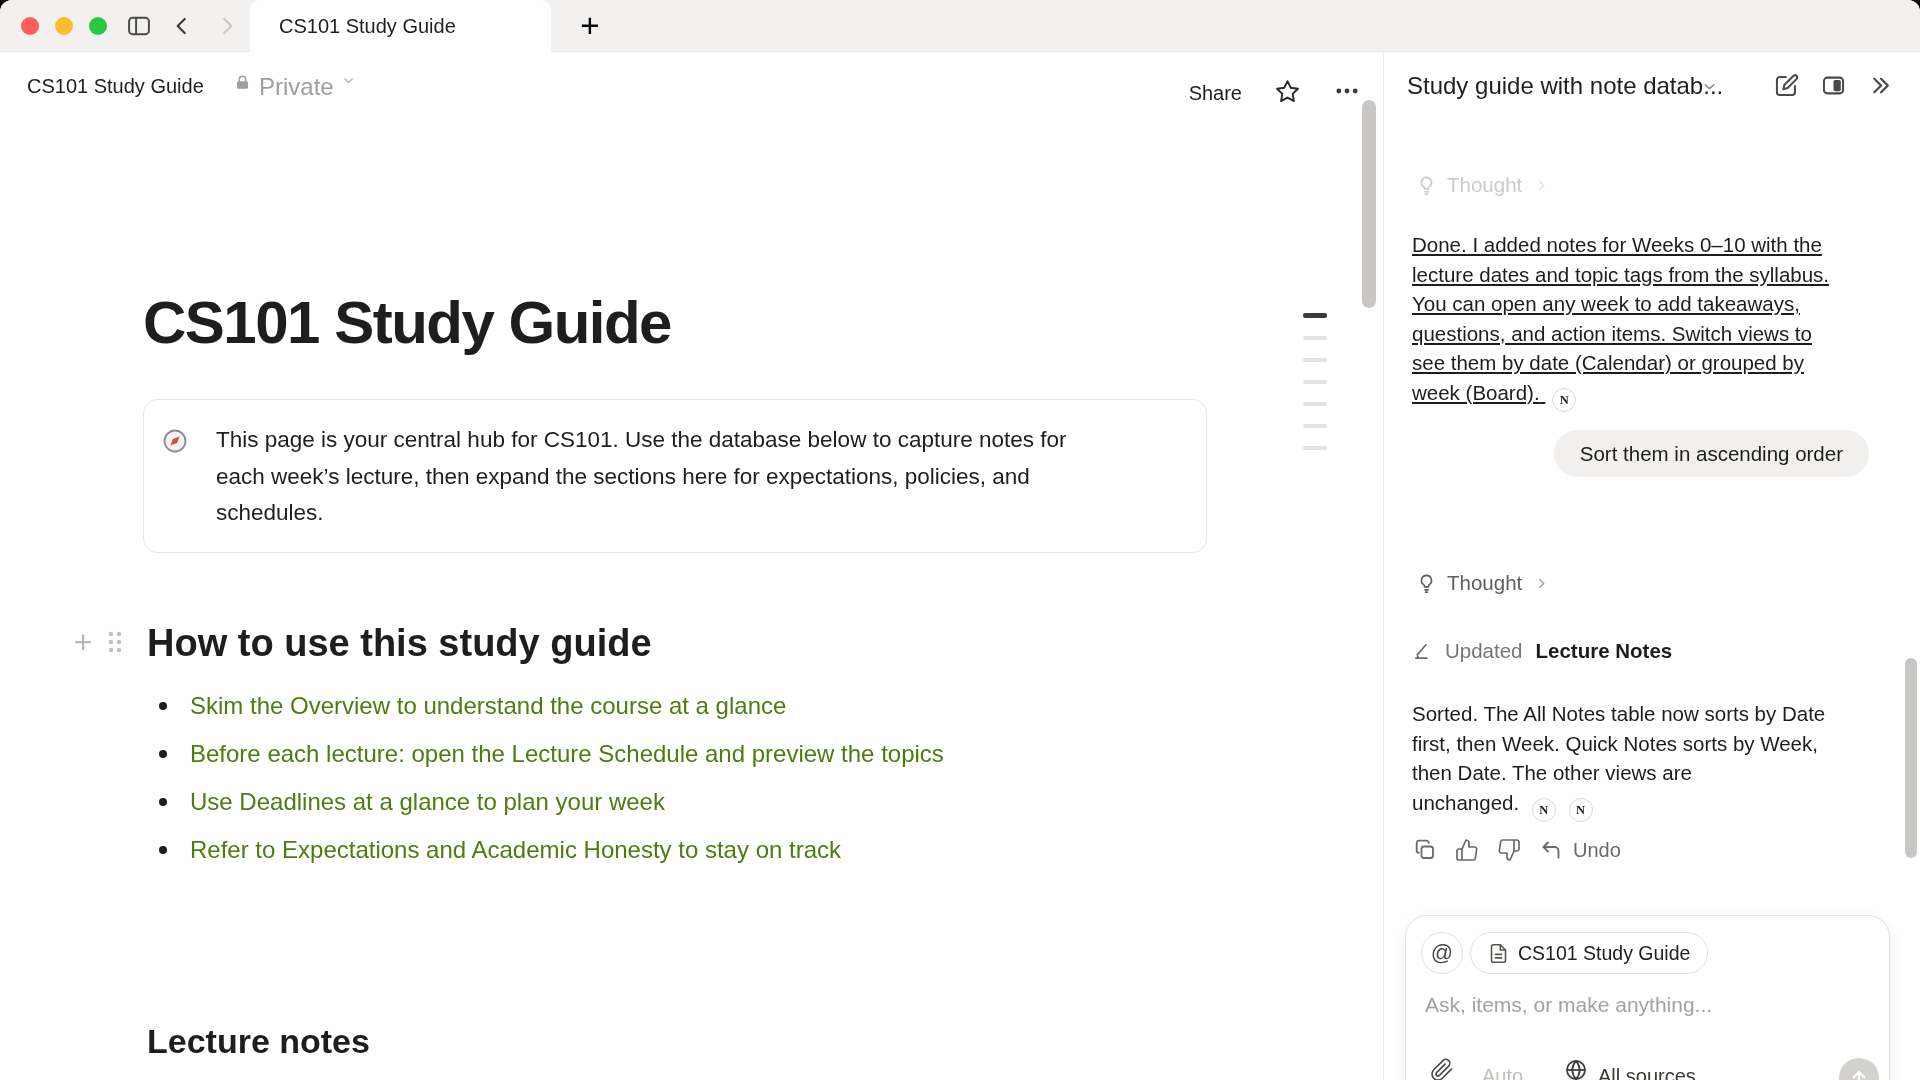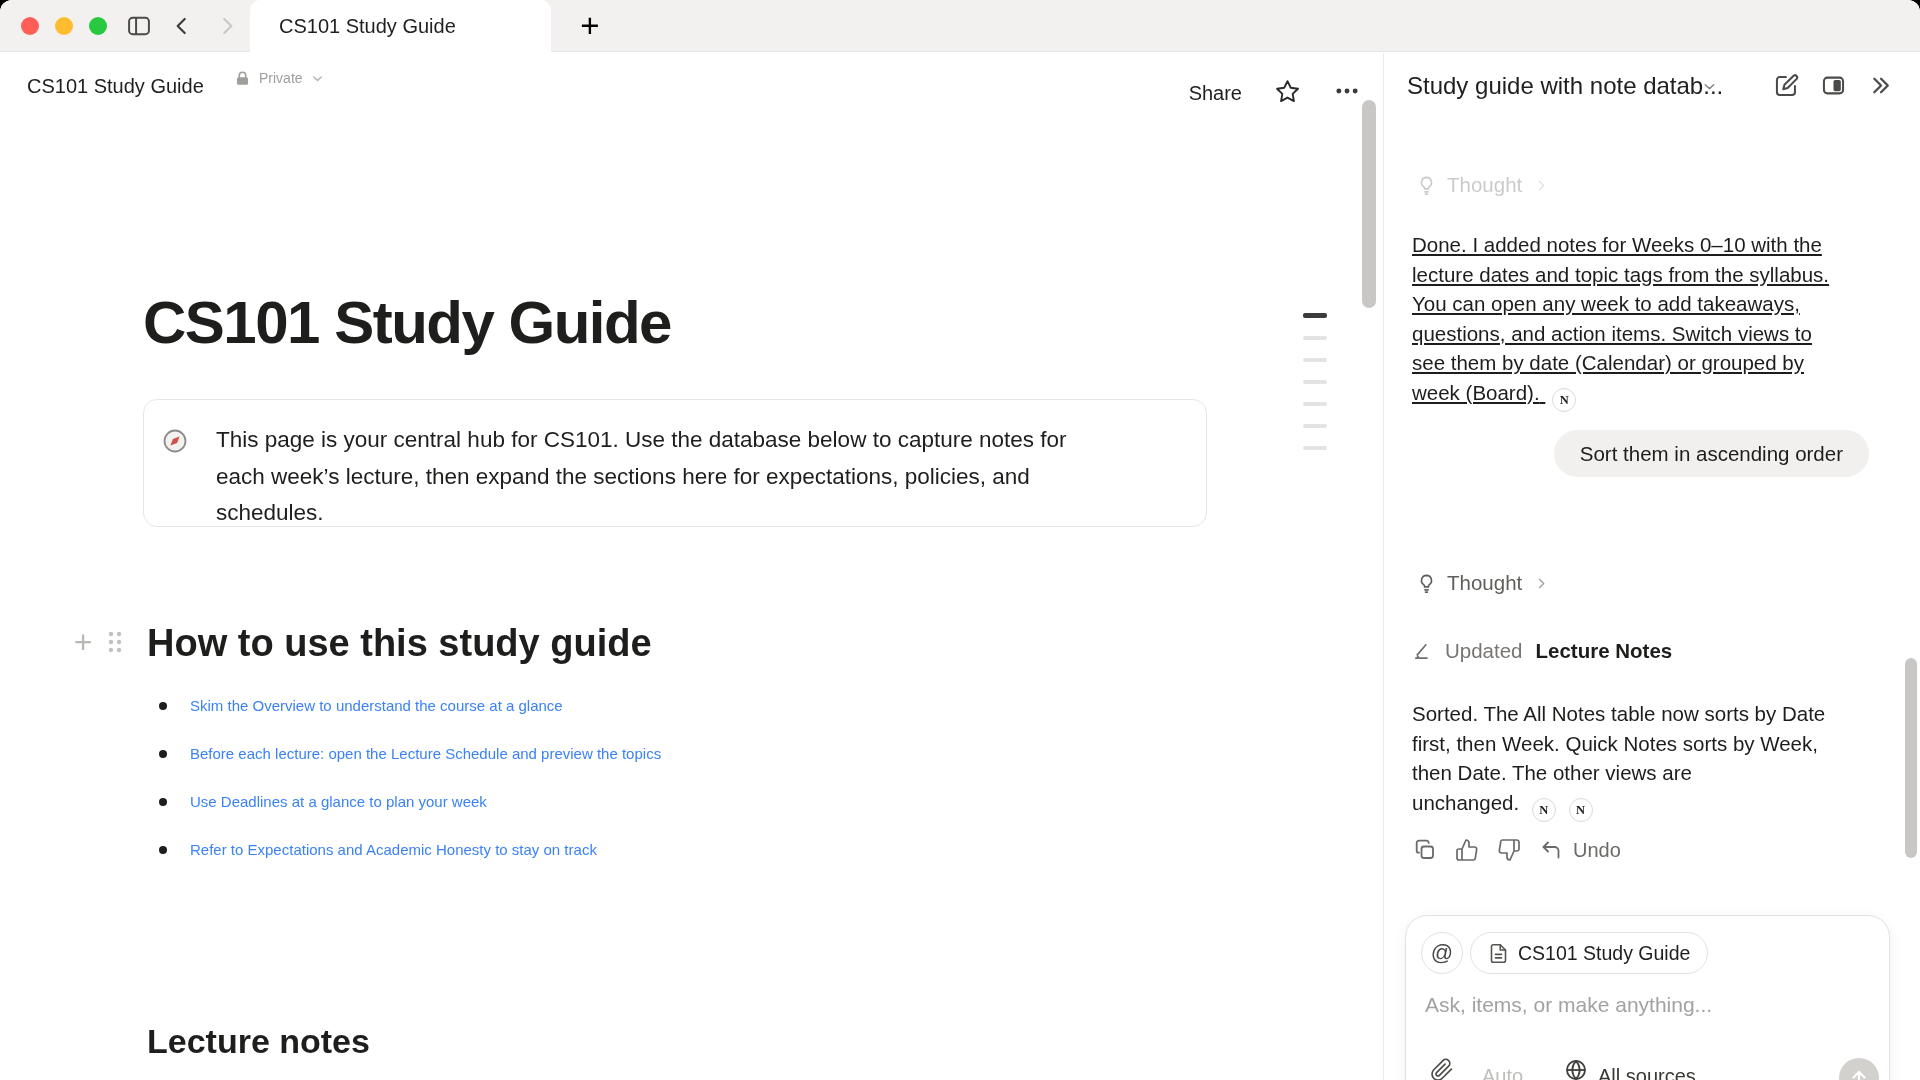--- a/index.html
+++ b/index.html
@@ -20,43 +20,43 @@
          font-size:20px; color:#1F1F1F; }
   .newtab { position:absolute; left:568px; top:4px; width:44px; height:44px; font-size:33px;
             font-weight:300; color:#58585
 
 
 6; display:flex; align-items:center; justify-content:center; }
 
   
   .topbar { position:absolute; top:53px; left:0; width:1383px; height:66px; background:#fff; }
   .breadcrumb { position:absolute; left:27px; top:18px; font-size:20px; line-height:30px; color:#1F1F1F; }
-  .privacy { position:absolute; left:233px; top:10px; height:30px; display:flex; align-items:center;
-             gap:7px; color:#9F9E9B; font-size:14px; }
+  .privacy { position:absolute; left:233px; top:20px; height:30px; display:flex; align-items:flex-start;
+             gap:7px; color:#9F9E9B; font-size:24px; }
   .topbar-right { position:absolute; right:22px; top:14px; height:38px; display:flex;
                   align-items:flex-end; gap:32px; color:#2A2A28; }
   .share { font-size:20px; color:#1F1F1F; }
 
   
   .main { position:absolute; top:119px; left:0; width:1383px; bottom:0; background:#fff; }
   .page-title { position:absolute; left:143px; top:169px; font-size:60px; font-weight:700;
                 letter-spacing:-1.5px; color:#1E1E1C; }
-  .callout { position:absolute; left:143px; top:280px; width:1064px; height:128px;
+  .callout { position:absolute; left:143px; top:280px; width:1064px; height:154px;
              border:1px solid #E7E6E4; border-radius:14px; background:#fff; }
   .callout-icon { position:absolute; left:17px; top:27px; width:28px; height:28px; }
   .callout-text { position:absolute; left:72px; top:22px; font-size:22.5px; line-height:36.5px;
                   color:#1E1E1C; white-space:pre-line; }
   .h2row { position:absolute; left:0; top:501px; height:46px; width:1383px; }
   .block-plus { position:absolute; left:68px; top:5px; width:30px; height:34px; color:#B9B8B5;
                 font-size:32px; font-weight:300; display:flex; align-items:center; justify-content:center; }
   .block-handle { position:absolute; left:104px; top:9px; width:22px; height:26px; color:#C2C1BE; }
   .h2 { position:absolute; left:147px; top:0; font-size:38px; font-weight:700; color:#1E1E1C; line-height:46px; }
   .bullets { position:absolute; left:143px; top:569px; width:1100px; list-style:none; }
-  .bullets li { position:relative; padding-left:47px; font-size:15px; line-height:35px;
-                color:#3b82f6; margin-bottom:13px; white-space:pre-line; }
+  .bullets li { position:relative; padding-left:47px; font-size:24px; line-height:35px;
+                color:#4d7c0f; margin-bottom:13px; white-space:pre-line; }
   .bullets li::before { content:""; position:absolute; left:16px; top:13.5px; width:8px; height:8px;
                         border-radius:50%; background:#1E1E1C; }
   .h3 { position:absolute; left:147px; top:903px; font-size:34px; font-weight:700; color:#1E1E1C; }
 
   
   .toc { position:absolute; left:1303px; top:194px; width:24px; }
   .toc .bar { width:24px; height:4px; border-radius:2px; background:#E4E3E1; margin-bottom:18px; }
   .toc .bar.active { background:#3B3B39; height:5px; }
   .scrollbar { position:absolute; border-radius:7px; background:#C8C7C5; }
   .sb-main { left:1362px; top:-19px; width:14px; height:208px; }

